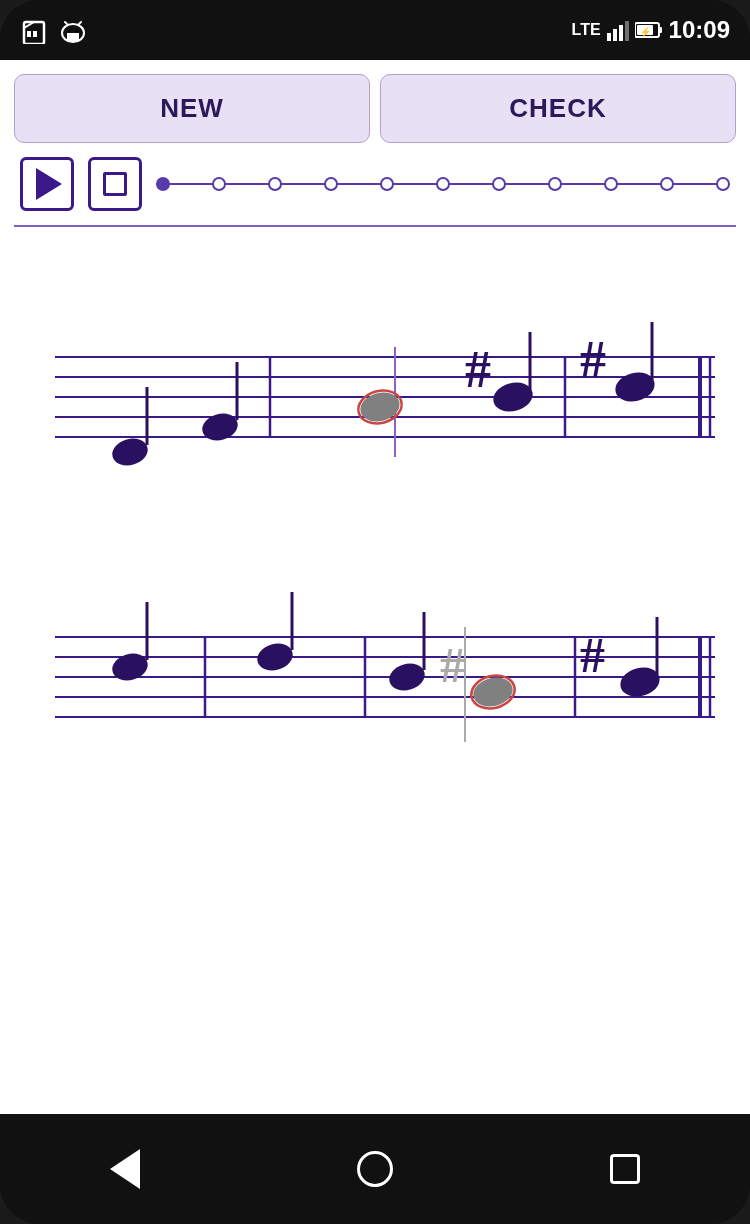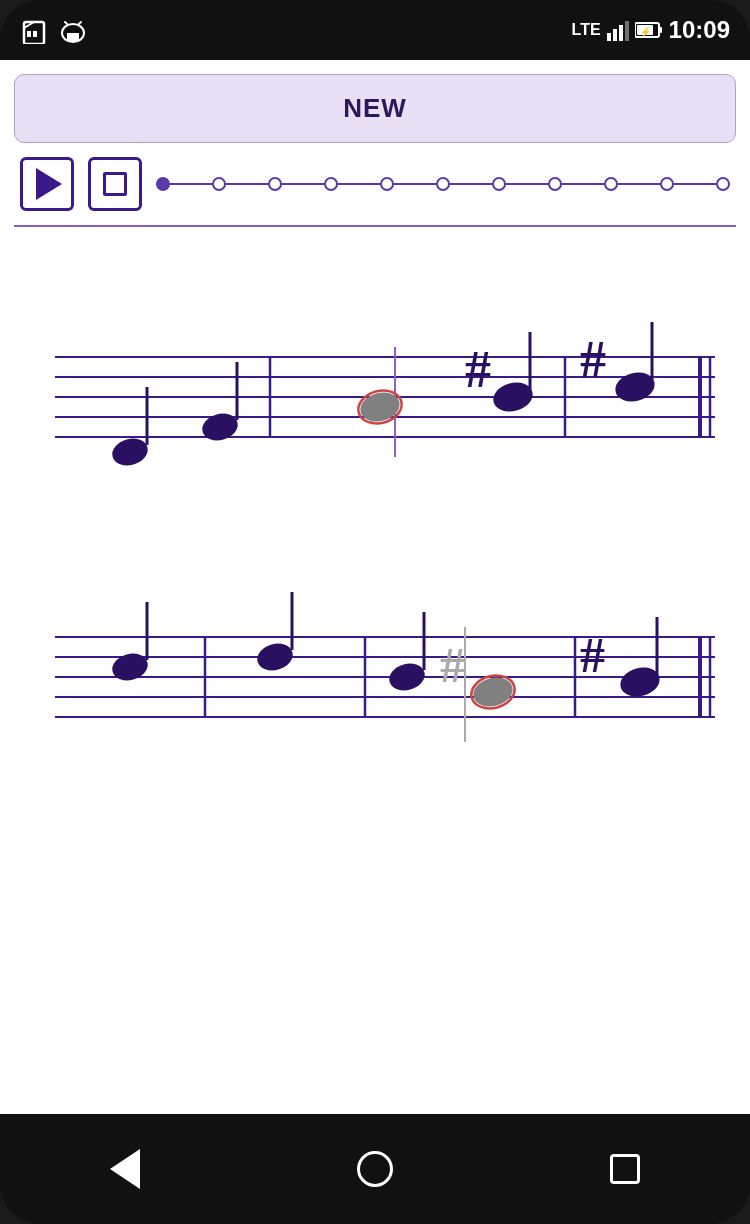--- a/index.html
+++ b/index.html
@@ -255,20 +255,21 @@
         <text x="5" y="14" fill="black" font-size="9" font-weight="bold">⚡</text>
       </svg>
       <span style="color:white;font-size:24px;font-weight:bold;">10:09</span>
     </div>
   </div>
 
   <div class="screen">
 
     <div class="top-buttons">
       <button class="top-btn">NEW</button>
+      <button class="top-btn">CHECK</button>
     </div>
 
     <div class="playback-row">
       <div class="play-btn">
         <div class="play-triangle"></div>
       </div>
       <div class="stop-btn">
         <div class="stop-square"></div>
       </div>
 

